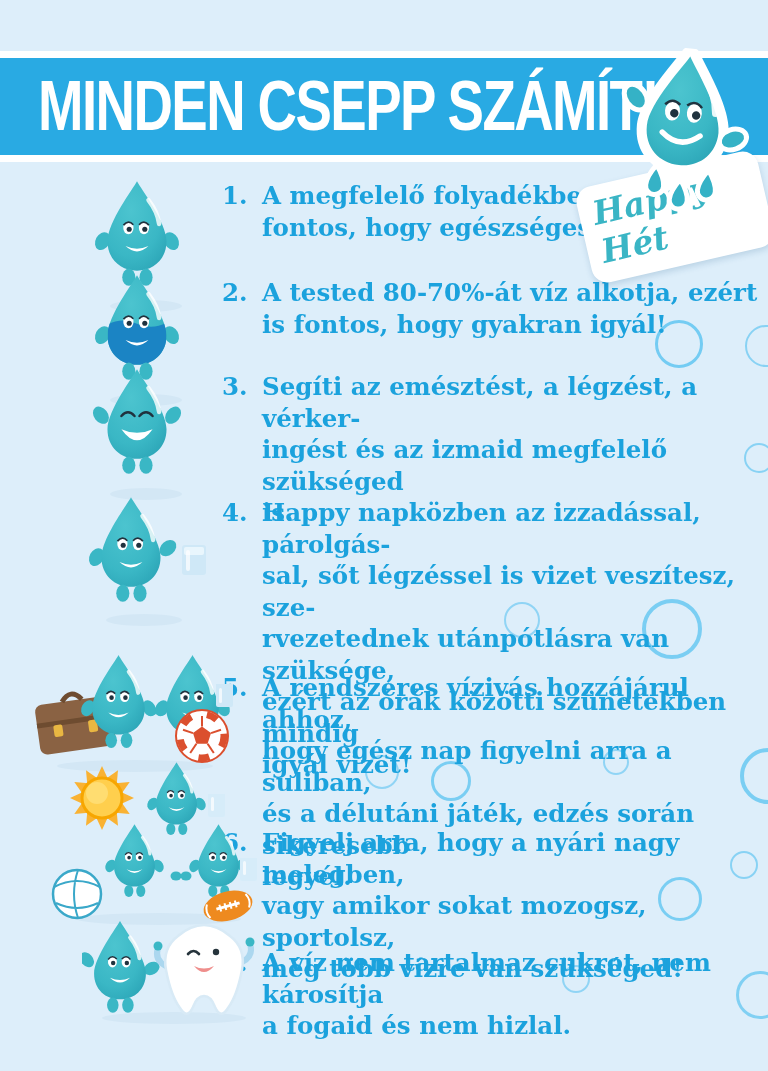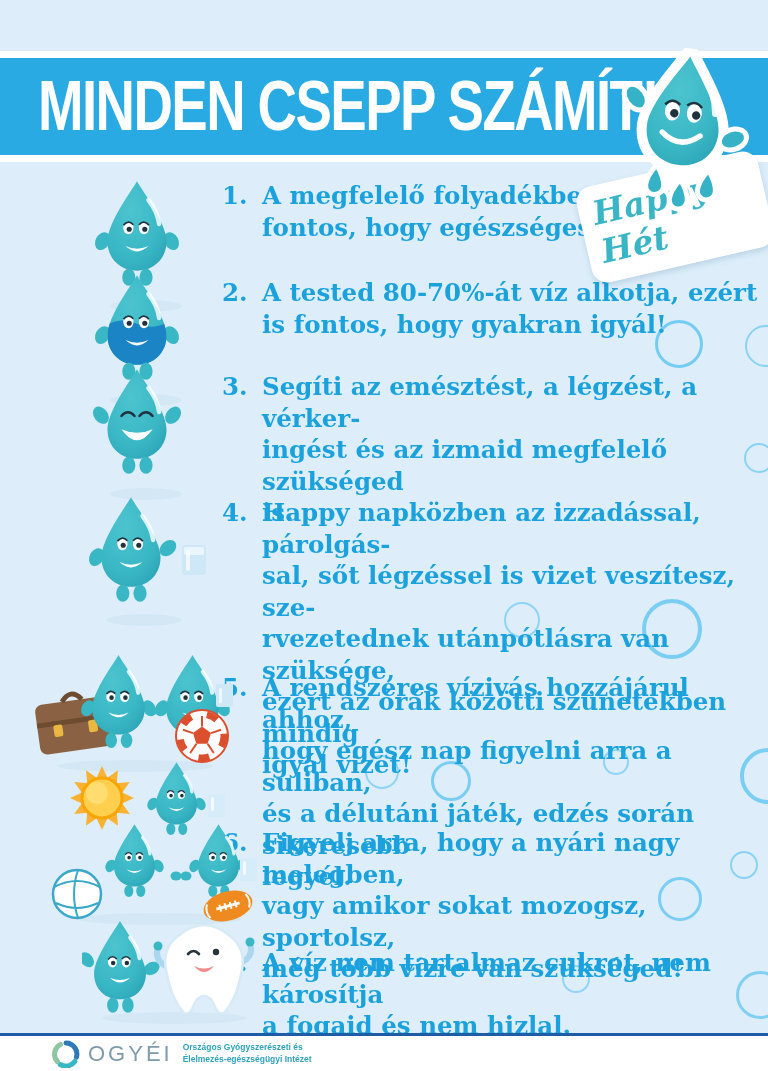--- a/index.html
+++ b/index.html
@@ -341,26 +341,14 @@
     <div class="bubble" style="left: 365px; top: 755px; width: 30px; height: 30px; border: 2px solid rgba(80, 192, 240, 0.55);"></div>
     <div class="bubble" style="left: 431px; top: 761px; width: 34px; height: 34px; border: 3px solid rgba(80, 192, 240, 0.7);"></div>
     <div class="bubble" style="left: 603px; top: 749px; width: 22px; height: 22px; border: 2px solid rgba(80, 192, 240, 0.55);"></div>
     <div class="bubble" style="left: 740px; top: 748px; width: 48px; height: 48px; border: 4px solid rgba(80, 192, 240, 0.7);"></div>
     <div class="bubble" style="left: 730px; top: 851px; width: 24px; height: 24px; border: 2px solid rgba(80, 192, 240, 0.6);"></div>
     <div class="bubble" style="left: 658px; top: 877px; width: 38px; height: 38px; border: 3px solid rgba(80, 192, 240, 0.7);"></div>
     <div class="bubble" style="left: 562px; top: 965px; width: 24px; height: 24px; border: 2px solid rgba(80, 192, 240, 0.55);"></div>
     <div class="bubble" style="left: 736px; top: 971px; width: 42px; height: 42px; border: 3px solid rgba(80, 192, 240, 0.65);"></div>
     <div id="bubbles"></div>
 
-  <div class="footer">
-    <svg width="28" height="28" viewBox="0 0 28 28">
-      <path d="M14 3 a11 11 0 0 1 10.4 14.2" stroke="#2e79b8" stroke-width="5" fill="none" stroke-linecap="round"></path>
-      <path d="M22.8 21.5 a11 11 0 0 1 -14.6 3" stroke="#3ab7c5" stroke-width="5" fill="none" stroke-linecap="round"></path>
-      <path d="M5.3 21.5 a11 11 0 0 1 3.2 -17" stroke="#8cc7a1" stroke-width="5" fill="none" stroke-linecap="round"></path>
-    </svg>
-    <div class="logo-word">OGYÉI</div>
-    <div class="org">
-      <div>Országos Gyógyszerészeti és</div>
-      <div>Élelmezés-egészségügyi Intézet</div>
-    </div>
-  </div>
 
 </div>
 
 </body></html>

